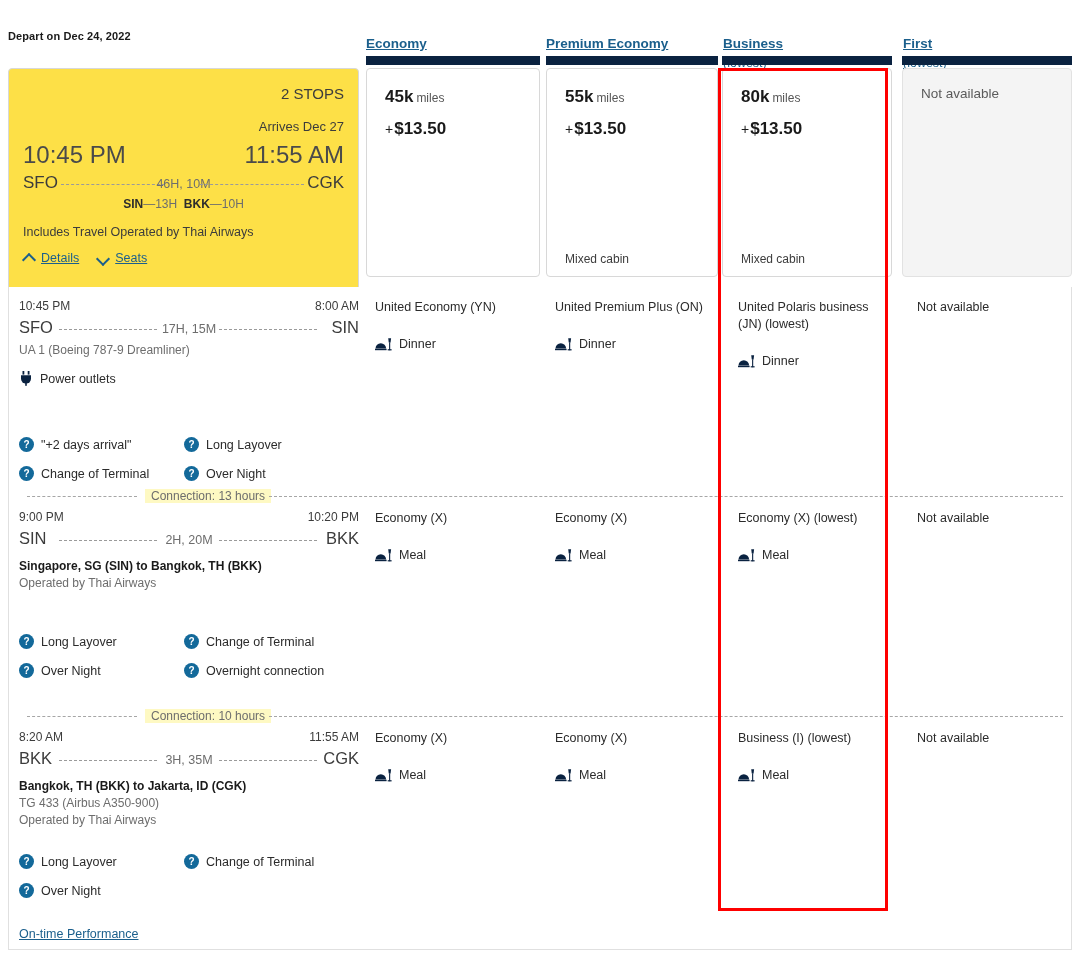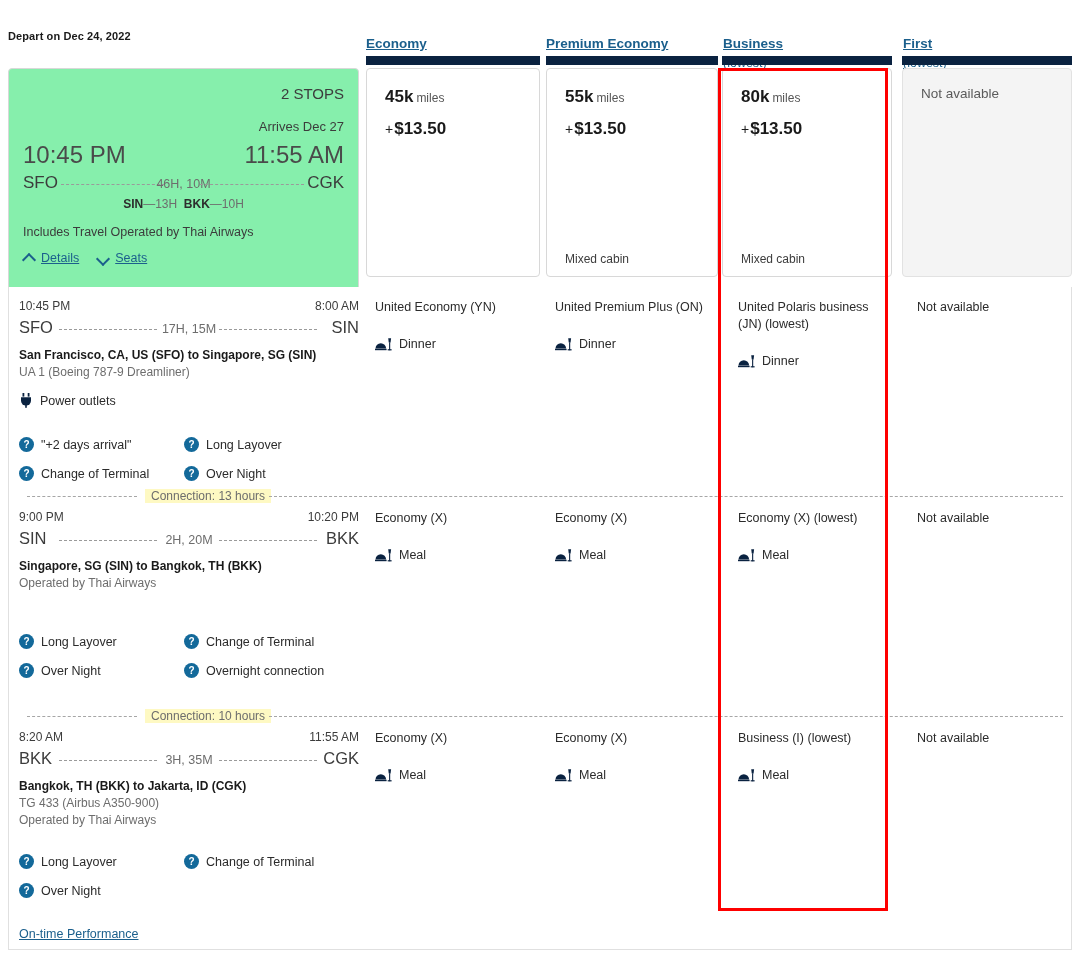--- a/index.html
+++ b/index.html
@@ -73,21 +73,21 @@
 
   
   .summary-card {
     position: absolute;
     left: 8px;
     top: 68px;
     width: 351px;
     height: 252px;
     border: 1px solid #d8d8d8;
     border-radius: 4px;
-    background: #86efac;
+    background: #fde047;
     box-sizing: border-box;
   }
   .stops {
     position: absolute;
     right: 14px;
     top: 16px;
     font-size: 15px;
     color: #3c3c3c;
   }
   .arrives {
@@ -537,21 +537,20 @@
           <span class="dep">10:45 PM</span>
           <span class="arr">8:00 AM</span>
         </div>
         <div class="seg-route">
           <span class="code l">SFO</span>
           <span class="dl l"></span>
           <span class="dur">17H, 15M</span>
           <span class="dl r"></span>
           <span class="code r">SIN</span>
         </div>
-        <div class="seg-citypair">San Francisco, CA, US (SFO) to Singapore, SG (SIN)</div>
         <div class="seg-equip">UA 1 (Boeing 787-9 Dreamliner)</div>
         <div class="amenity">
           <svg width="14" height="15" viewBox="0 0 14 15">
             <rect x="3.5" y="0" width="1.8" height="3.6" fill="#0a2240"></rect>
             <rect x="8.7" y="0" width="1.8" height="3.6" fill="#0a2240"></rect>
             <path d="M2 4.2 H12 V7.6 A5 5 0 0 1 2 7.6 Z" fill="#0a2240"></path>
             <rect x="6.2" y="11.4" width="1.6" height="3.4" fill="#0a2240"></rect>
           </svg>
           <span>Power outlets</span>
         </div>

